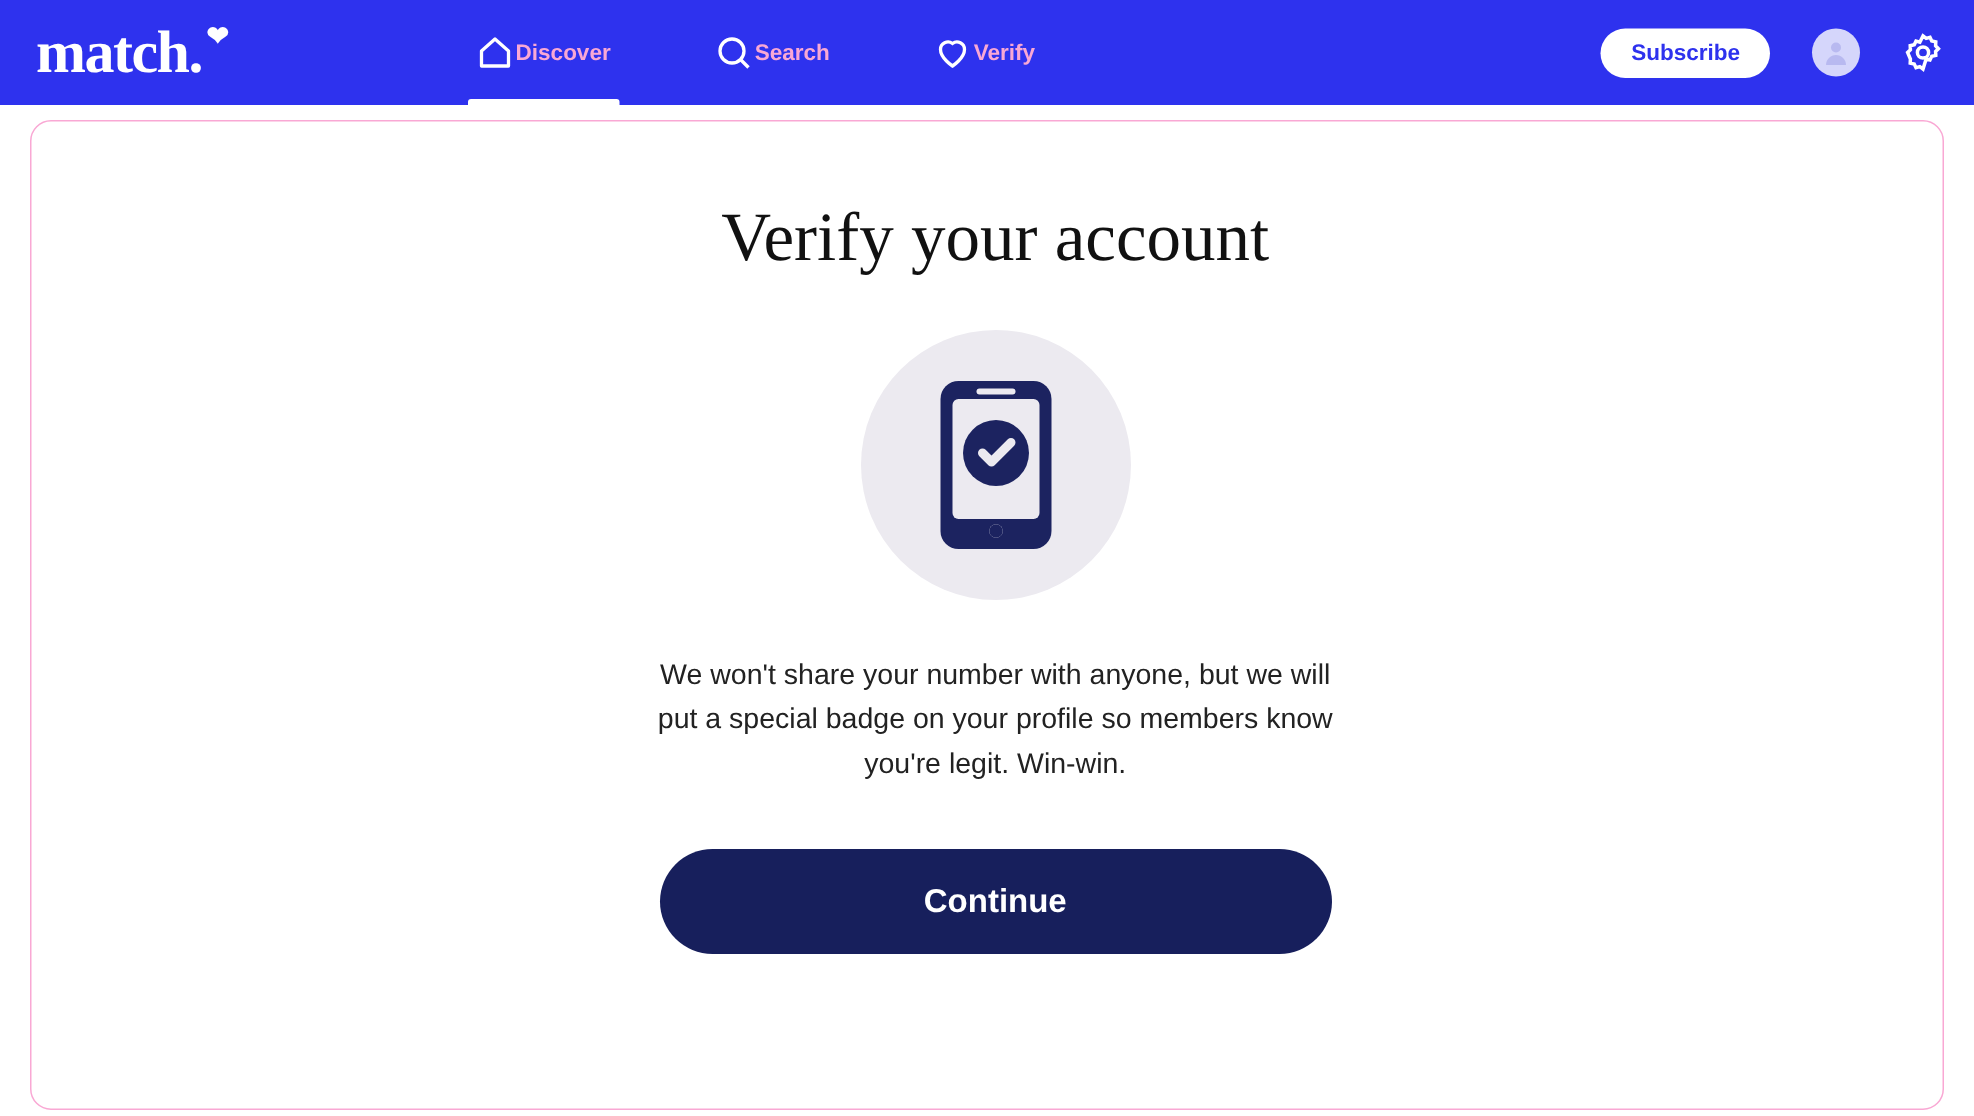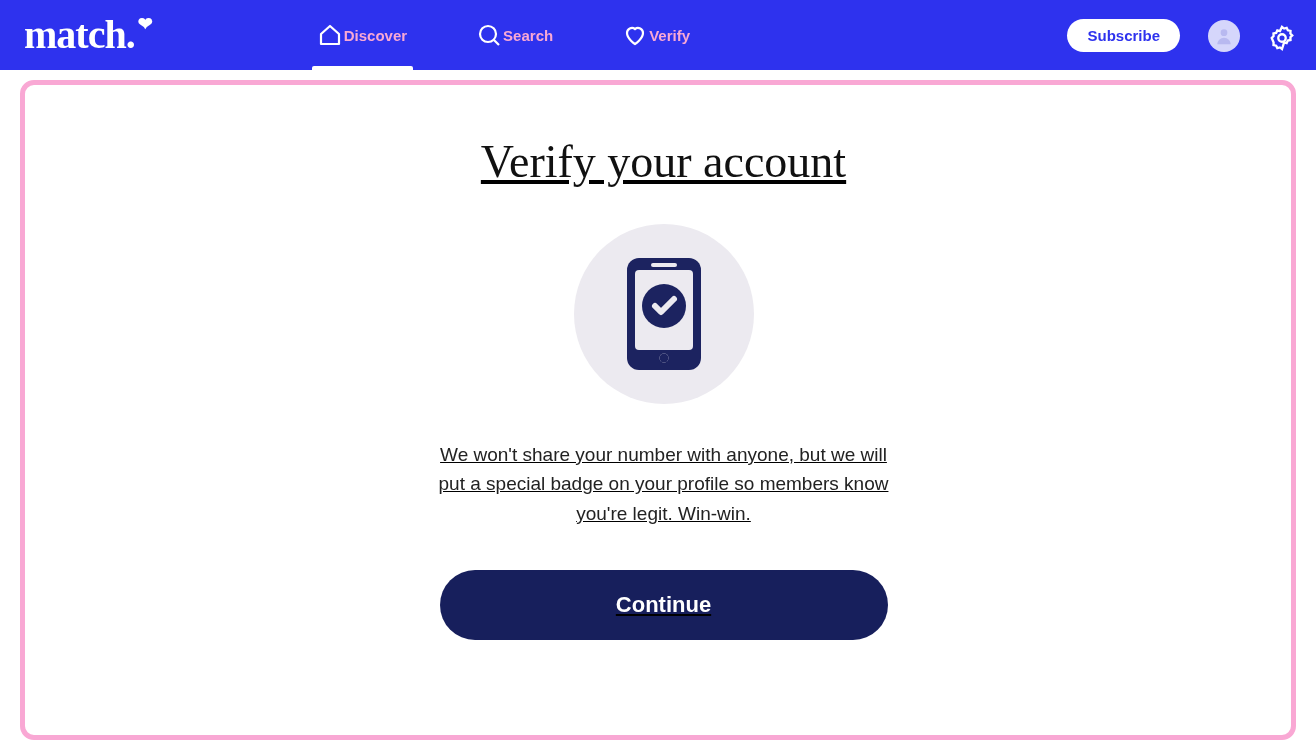--- a/index.html
+++ b/index.html
@@ -58,21 +58,21 @@
     right: 0;
     height: 4px;
     background: #fff;
     border-radius: 2px 2px 0 0;
   }
   .nav-icon { display:flex; align-items:center; justify-content:center; height:26px; }
   .nav-label { font-size: 15px; font-weight: 700; }
   .header-right {
     margin-left: auto;
     display: flex;
-    align-items: flex-end;
+    align-items: center;
     gap: 28px;
   }
   .subscribe-btn {
     background: #fff;
     color: #2e32ee;
     border: none;
     border-radius: 999px;
     padding: 8px 20px;
     font-size: 15px;
     font-weight: 700;
@@ -84,25 +84,24 @@
     border-radius: 50%;
     background: #d5d6fb;
     display:flex;
     align-items:center;
     justify-content:center;
   }
   .gear { cursor:pointer; display:flex; align-items:center; }
 
   .card {
     margin: 10px 20px 0 20px;
-    border: 5px solid #f9a8d4;
+    border: 1px solid #f9a8d4;
     border-radius: 14px;
     padding: 50px 40px 60px 51px;
     height: 660px;
-    text-decoration: underline;
   }
   .title {
     text-align:center;
     font-family: Georgia, 'Times New Roman', Times, serif;
     font-size: 46px;
     color: #111;
     font-weight: 500;
     margin-bottom: 36px;
   }
   .illus-wrap {

